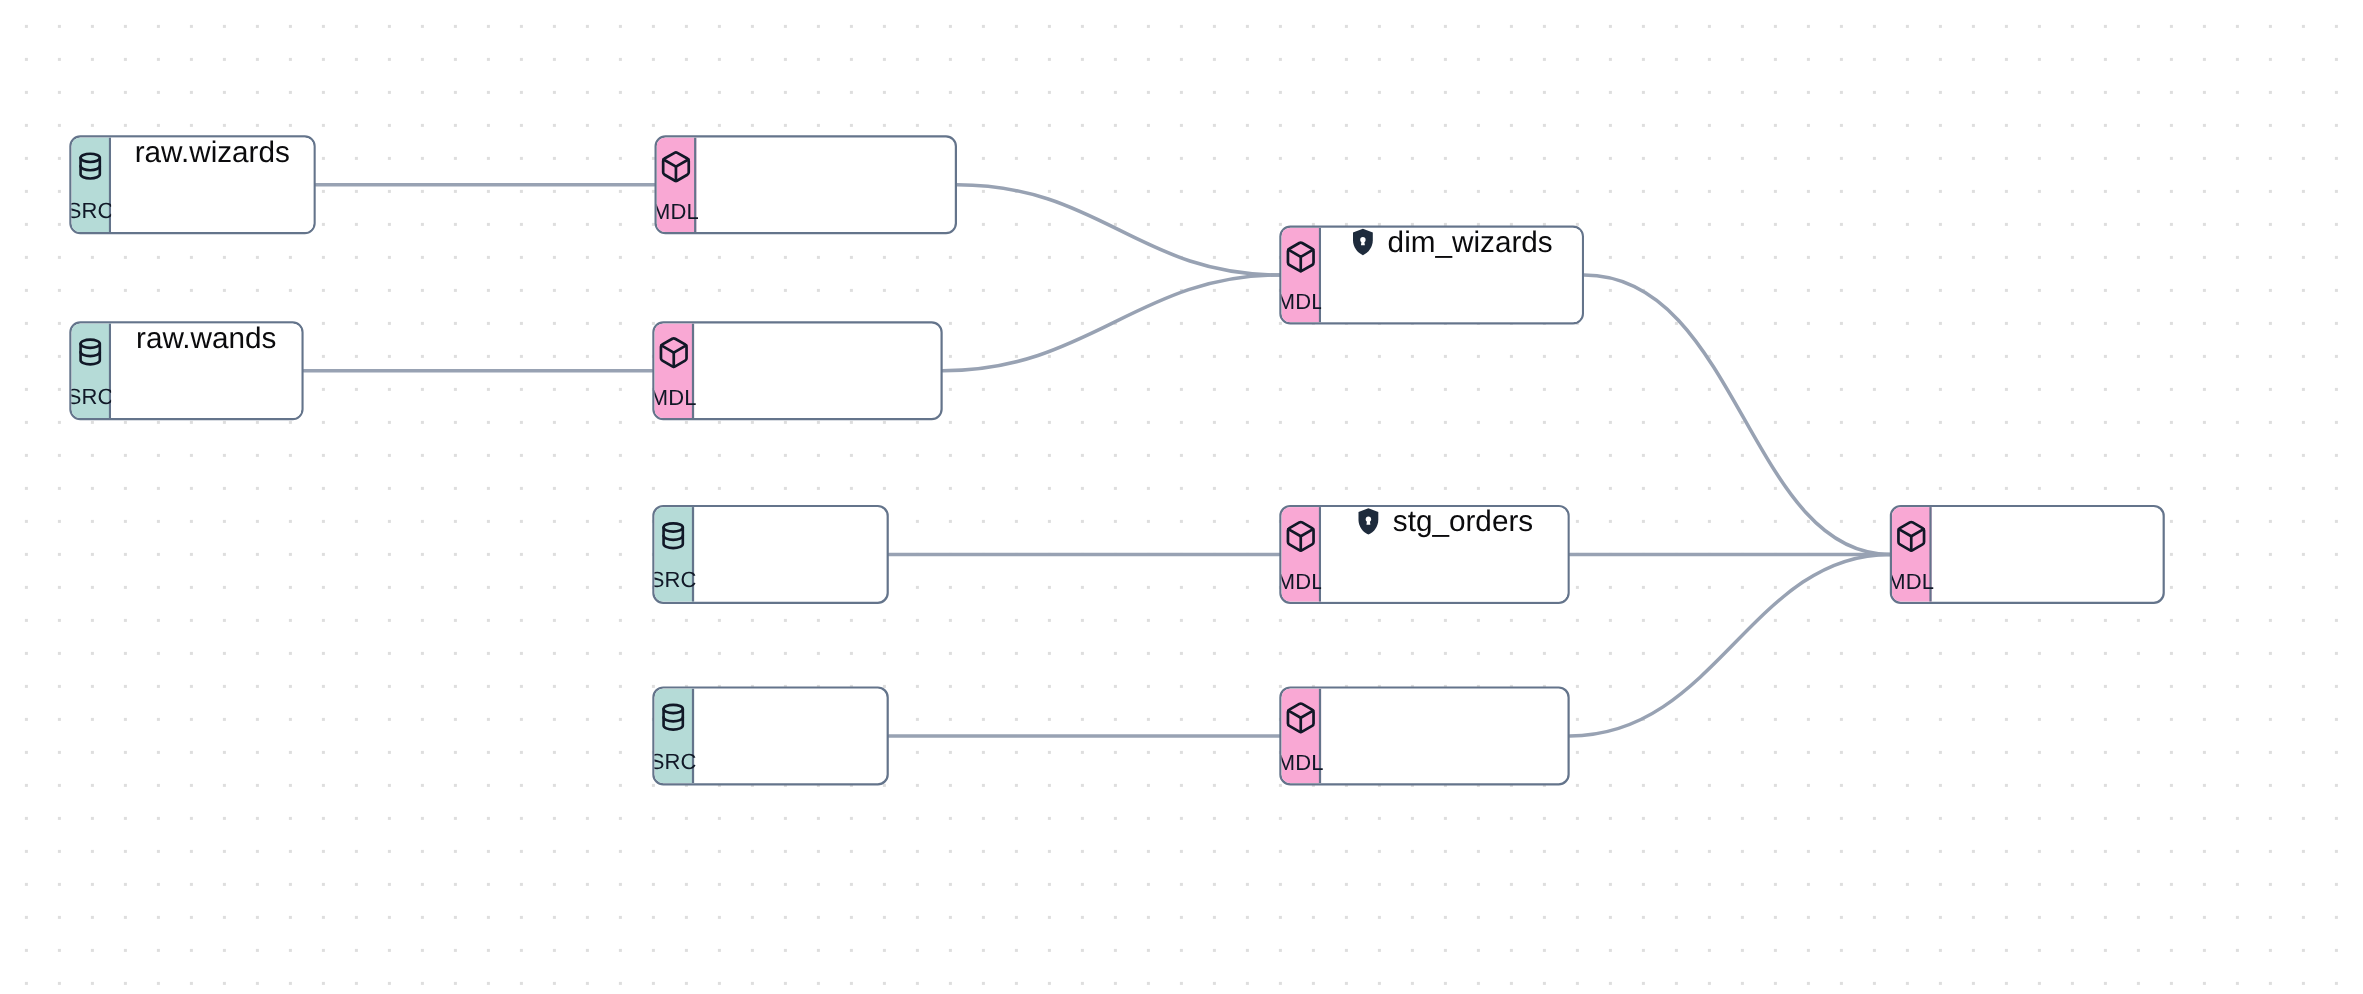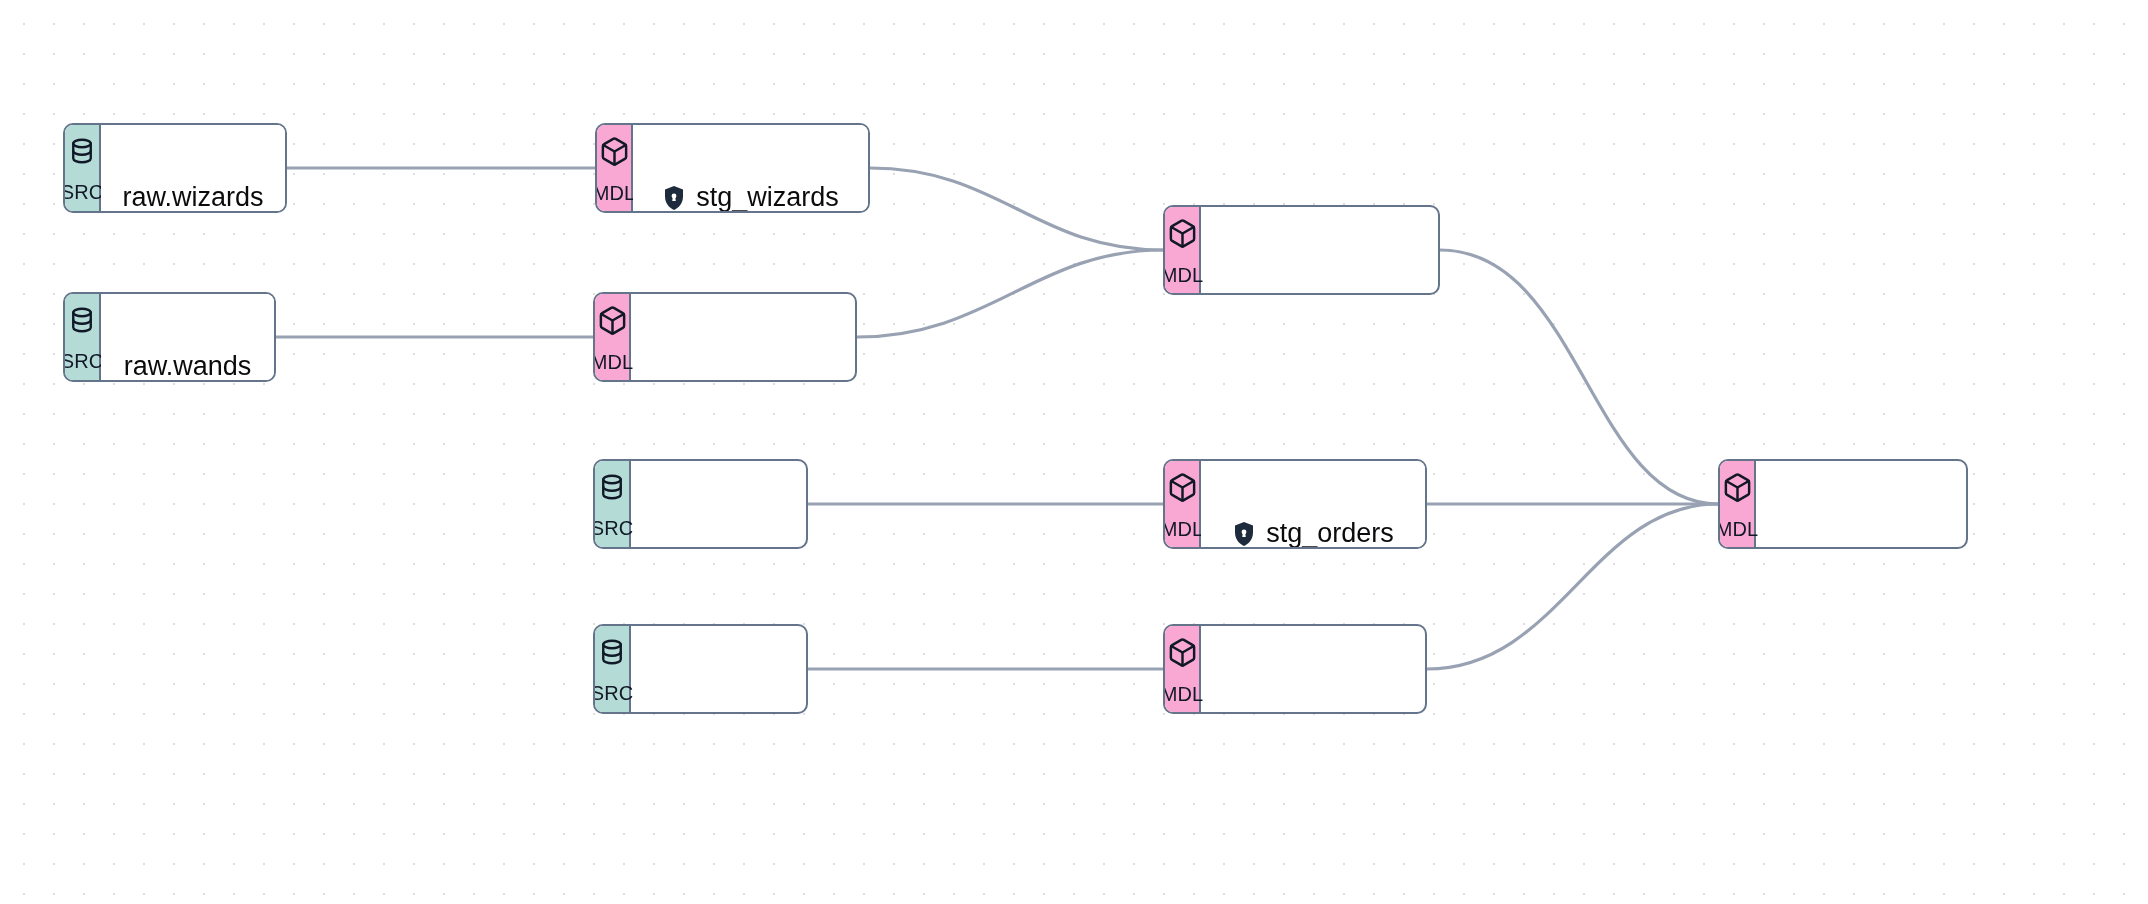--- a/index.html
+++ b/index.html
@@ -75,21 +75,21 @@
     font-size: 20px;
     line-height: 1;
     color: #111827;
     letter-spacing: 0.1px;
     font-family: "Liberation Sans", sans-serif;
   }
 
   .node-body {
     flex: 1 1 auto;
     display: flex;
-    align-items: flex-end;
+    align-items: flex-start;
     justify-content: center;
     gap: 10px;
     padding: 0 16px;
     box-sizing: border-box;
     background: #ffffff;
   }
   .lock-icon {
     flex: 0 0 auto;
     display: block;
     line-height: 0;
@@ -175,81 +175,81 @@
       <div class="node mdl" style="left: 595px; top: 123px; width: 275px; height: 90px;">
         <div class="node-badge">
        <span class="badge-icon">
     <svg width="31" height="31" viewBox="0 0 24 24" fill="none" stroke="#111827" stroke-width="1.9" stroke-linecap="round" stroke-linejoin="round">
       <path d="M21 16V8a2 2 0 0 0-1-1.73l-7-4a2 2 0 0 0-2 0l-7 4A2 2 0 0 0 3 8v8a2 2 0 0 0 1 1.73l7 4a2 2 0 0 0 2 0l7-4A2 2 0 0 0 21 16z"></path>
       <path d="M3.27 6.96 12 12.01l8.73-5.05"></path>
       <path d="M12 22.08V12"></path>
     </svg></span>
        <span class="badge-text">MDL</span>
      </div>
+      </div>
+      <div class="node mdl" style="left: 593px; top: 292px; width: 264px; height: 90px;">
+        <div class="node-badge">
+       <span class="badge-icon">
+    <svg width="31" height="31" viewBox="0 0 24 24" fill="none" stroke="#111827" stroke-width="1.9" stroke-linecap="round" stroke-linejoin="round">
+      <path d="M21 16V8a2 2 0 0 0-1-1.73l-7-4a2 2 0 0 0-2 0l-7 4A2 2 0 0 0 3 8v8a2 2 0 0 0 1 1.73l7 4a2 2 0 0 0 2 0l7-4A2 2 0 0 0 21 16z"></path>
+      <path d="M3.27 6.96 12 12.01l8.73-5.05"></path>
+      <path d="M12 22.08V12"></path>
+    </svg></span>
+       <span class="badge-text">MDL</span>
+     </div>
+      </div>
+      <div class="node mdl" style="left: 1163px; top: 459px; width: 264px; height: 90px;">
+        <div class="node-badge">
+       <span class="badge-icon">
+    <svg width="31" height="31" viewBox="0 0 24 24" fill="none" stroke="#111827" stroke-width="1.9" stroke-linecap="round" stroke-linejoin="round">
+      <path d="M21 16V8a2 2 0 0 0-1-1.73l-7-4a2 2 0 0 0-2 0l-7 4A2 2 0 0 0 3 8v8a2 2 0 0 0 1 1.73l7 4a2 2 0 0 0 2 0l7-4A2 2 0 0 0 21 16z"></path>
+      <path d="M3.27 6.96 12 12.01l8.73-5.05"></path>
+      <path d="M12 22.08V12"></path>
+    </svg></span>
+       <span class="badge-text">MDL</span>
+     </div>
      <div class="node-body">
        <span class="lock-icon">
     <svg width="24" height="26" viewBox="0 0 24 26" fill="#1e2b3c">
       <path d="M12 1 3 4.4v7.1C3 17.6 6.9 22.9 12 25c5.1-2.1 9-7.4 9-13.5V4.4L12 1z"></path>
       <circle cx="12" cy="11" r="2.45" fill="#ffffff"></circle>
       <path d="M10.85 11.6h2.3l.62 4.4h-3.54z" fill="#ffffff"></path>
     </svg></span>
-       <span class="node-label">stg_wizards</span>
-     </div>
-      </div>
-      <div class="node mdl" style="left: 593px; top: 292px; width: 264px; height: 90px;">
-        <div class="node-badge">
-       <span class="badge-icon">
-    <svg width="31" height="31" viewBox="0 0 24 24" fill="none" stroke="#111827" stroke-width="1.9" stroke-linecap="round" stroke-linejoin="round">
-      <path d="M21 16V8a2 2 0 0 0-1-1.73l-7-4a2 2 0 0 0-2 0l-7 4A2 2 0 0 0 3 8v8a2 2 0 0 0 1 1.73l7 4a2 2 0 0 0 2 0l7-4A2 2 0 0 0 21 16z"></path>
-      <path d="M3.27 6.96 12 12.01l8.73-5.05"></path>
-      <path d="M12 22.08V12"></path>
-    </svg></span>
-       <span class="badge-text">MDL</span>
-     </div>
-      </div>
-      <div class="node mdl" style="left: 1163px; top: 459px; width: 264px; height: 90px;">
+       <span class="node-label">stg_orders</span>
+     </div>
+      </div>
+      <div class="node mdl" style="left: 1163px; top: 624px; width: 264px; height: 90px;">
+        <div class="node-badge">
+       <span class="badge-icon">
+    <svg width="31" height="31" viewBox="0 0 24 24" fill="none" stroke="#111827" stroke-width="1.9" stroke-linecap="round" stroke-linejoin="round">
+      <path d="M21 16V8a2 2 0 0 0-1-1.73l-7-4a2 2 0 0 0-2 0l-7 4A2 2 0 0 0 3 8v8a2 2 0 0 0 1 1.73l7 4a2 2 0 0 0 2 0l7-4A2 2 0 0 0 21 16z"></path>
+      <path d="M3.27 6.96 12 12.01l8.73-5.05"></path>
+      <path d="M12 22.08V12"></path>
+    </svg></span>
+       <span class="badge-text">MDL</span>
+     </div>
+      </div>
+      <div class="node mdl" style="left: 1163px; top: 205px; width: 277px; height: 90px;">
         <div class="node-badge">
        <span class="badge-icon">
     <svg width="31" height="31" viewBox="0 0 24 24" fill="none" stroke="#111827" stroke-width="1.9" stroke-linecap="round" stroke-linejoin="round">
       <path d="M21 16V8a2 2 0 0 0-1-1.73l-7-4a2 2 0 0 0-2 0l-7 4A2 2 0 0 0 3 8v8a2 2 0 0 0 1 1.73l7 4a2 2 0 0 0 2 0l7-4A2 2 0 0 0 21 16z"></path>
       <path d="M3.27 6.96 12 12.01l8.73-5.05"></path>
       <path d="M12 22.08V12"></path>
     </svg></span>
        <span class="badge-text">MDL</span>
      </div>
      <div class="node-body">
        <span class="lock-icon">
     <svg width="24" height="26" viewBox="0 0 24 26" fill="#1e2b3c">
       <path d="M12 1 3 4.4v7.1C3 17.6 6.9 22.9 12 25c5.1-2.1 9-7.4 9-13.5V4.4L12 1z"></path>
       <circle cx="12" cy="11" r="2.45" fill="#ffffff"></circle>
       <path d="M10.85 11.6h2.3l.62 4.4h-3.54z" fill="#ffffff"></path>
     </svg></span>
-       <span class="node-label">stg_orders</span>
-     </div>
-      </div>
-      <div class="node mdl" style="left: 1163px; top: 624px; width: 264px; height: 90px;">
-        <div class="node-badge">
-       <span class="badge-icon">
-    <svg width="31" height="31" viewBox="0 0 24 24" fill="none" stroke="#111827" stroke-width="1.9" stroke-linecap="round" stroke-linejoin="round">
-      <path d="M21 16V8a2 2 0 0 0-1-1.73l-7-4a2 2 0 0 0-2 0l-7 4A2 2 0 0 0 3 8v8a2 2 0 0 0 1 1.73l7 4a2 2 0 0 0 2 0l7-4A2 2 0 0 0 21 16z"></path>
-      <path d="M3.27 6.96 12 12.01l8.73-5.05"></path>
-      <path d="M12 22.08V12"></path>
-    </svg></span>
-       <span class="badge-text">MDL</span>
-     </div>
-      </div>
-      <div class="node mdl" style="left: 1163px; top: 205px; width: 277px; height: 90px;">
-        <div class="node-badge">
-       <span class="badge-icon">
-    <svg width="31" height="31" viewBox="0 0 24 24" fill="none" stroke="#111827" stroke-width="1.9" stroke-linecap="round" stroke-linejoin="round">
-      <path d="M21 16V8a2 2 0 0 0-1-1.73l-7-4a2 2 0 0 0-2 0l-7 4A2 2 0 0 0 3 8v8a2 2 0 0 0 1 1.73l7 4a2 2 0 0 0 2 0l7-4A2 2 0 0 0 21 16z"></path>
-      <path d="M3.27 6.96 12 12.01l8.73-5.05"></path>
-      <path d="M12 22.08V12"></path>
-    </svg></span>
-       <span class="badge-text">MDL</span>
+       <span class="node-label">dim_wizards</span>
      </div>
       </div>
       <div class="node mdl" style="left: 1718px; top: 459px; width: 250px; height: 90px;">
         <div class="node-badge">
        <span class="badge-icon">
     <svg width="31" height="31" viewBox="0 0 24 24" fill="none" stroke="#111827" stroke-width="1.9" stroke-linecap="round" stroke-linejoin="round">
       <path d="M21 16V8a2 2 0 0 0-1-1.73l-7-4a2 2 0 0 0-2 0l-7 4A2 2 0 0 0 3 8v8a2 2 0 0 0 1 1.73l7 4a2 2 0 0 0 2 0l7-4A2 2 0 0 0 21 16z"></path>
       <path d="M3.27 6.96 12 12.01l8.73-5.05"></path>
       <path d="M12 22.08V12"></path>
     </svg></span>

